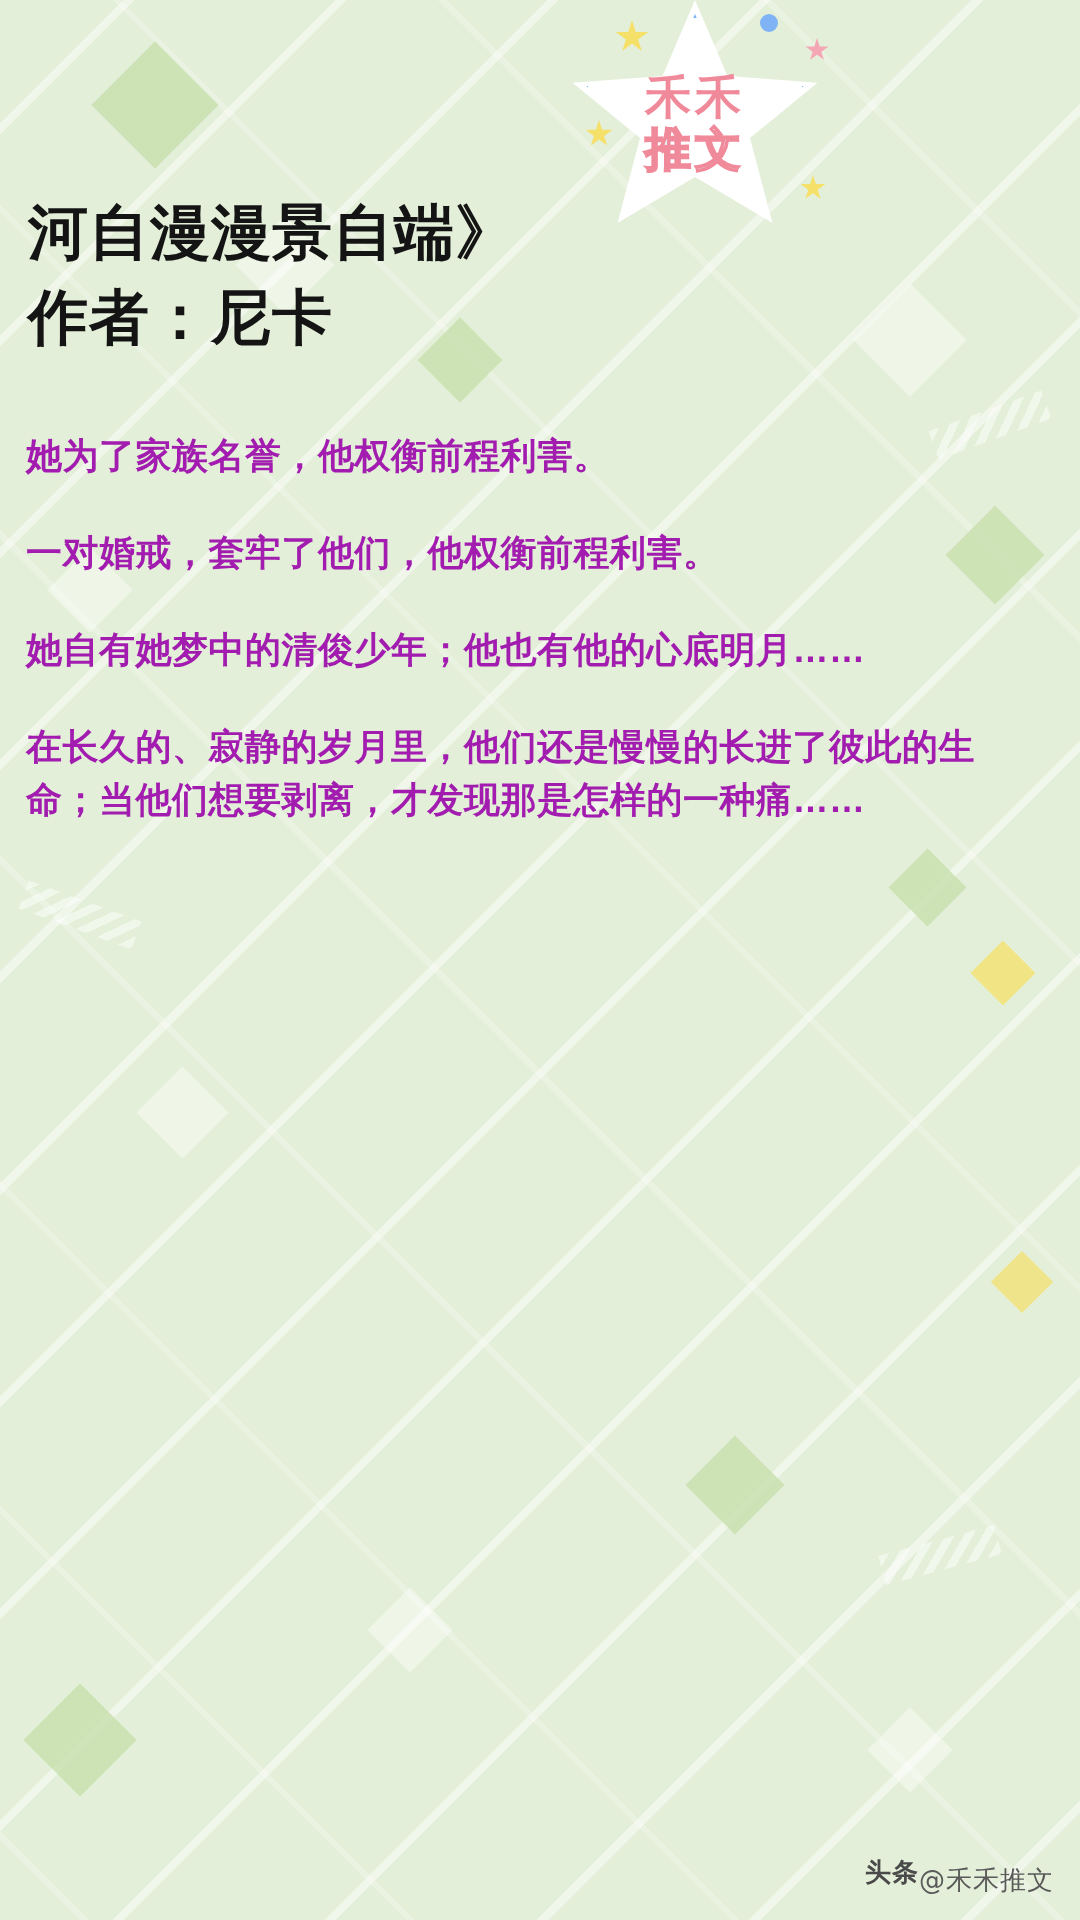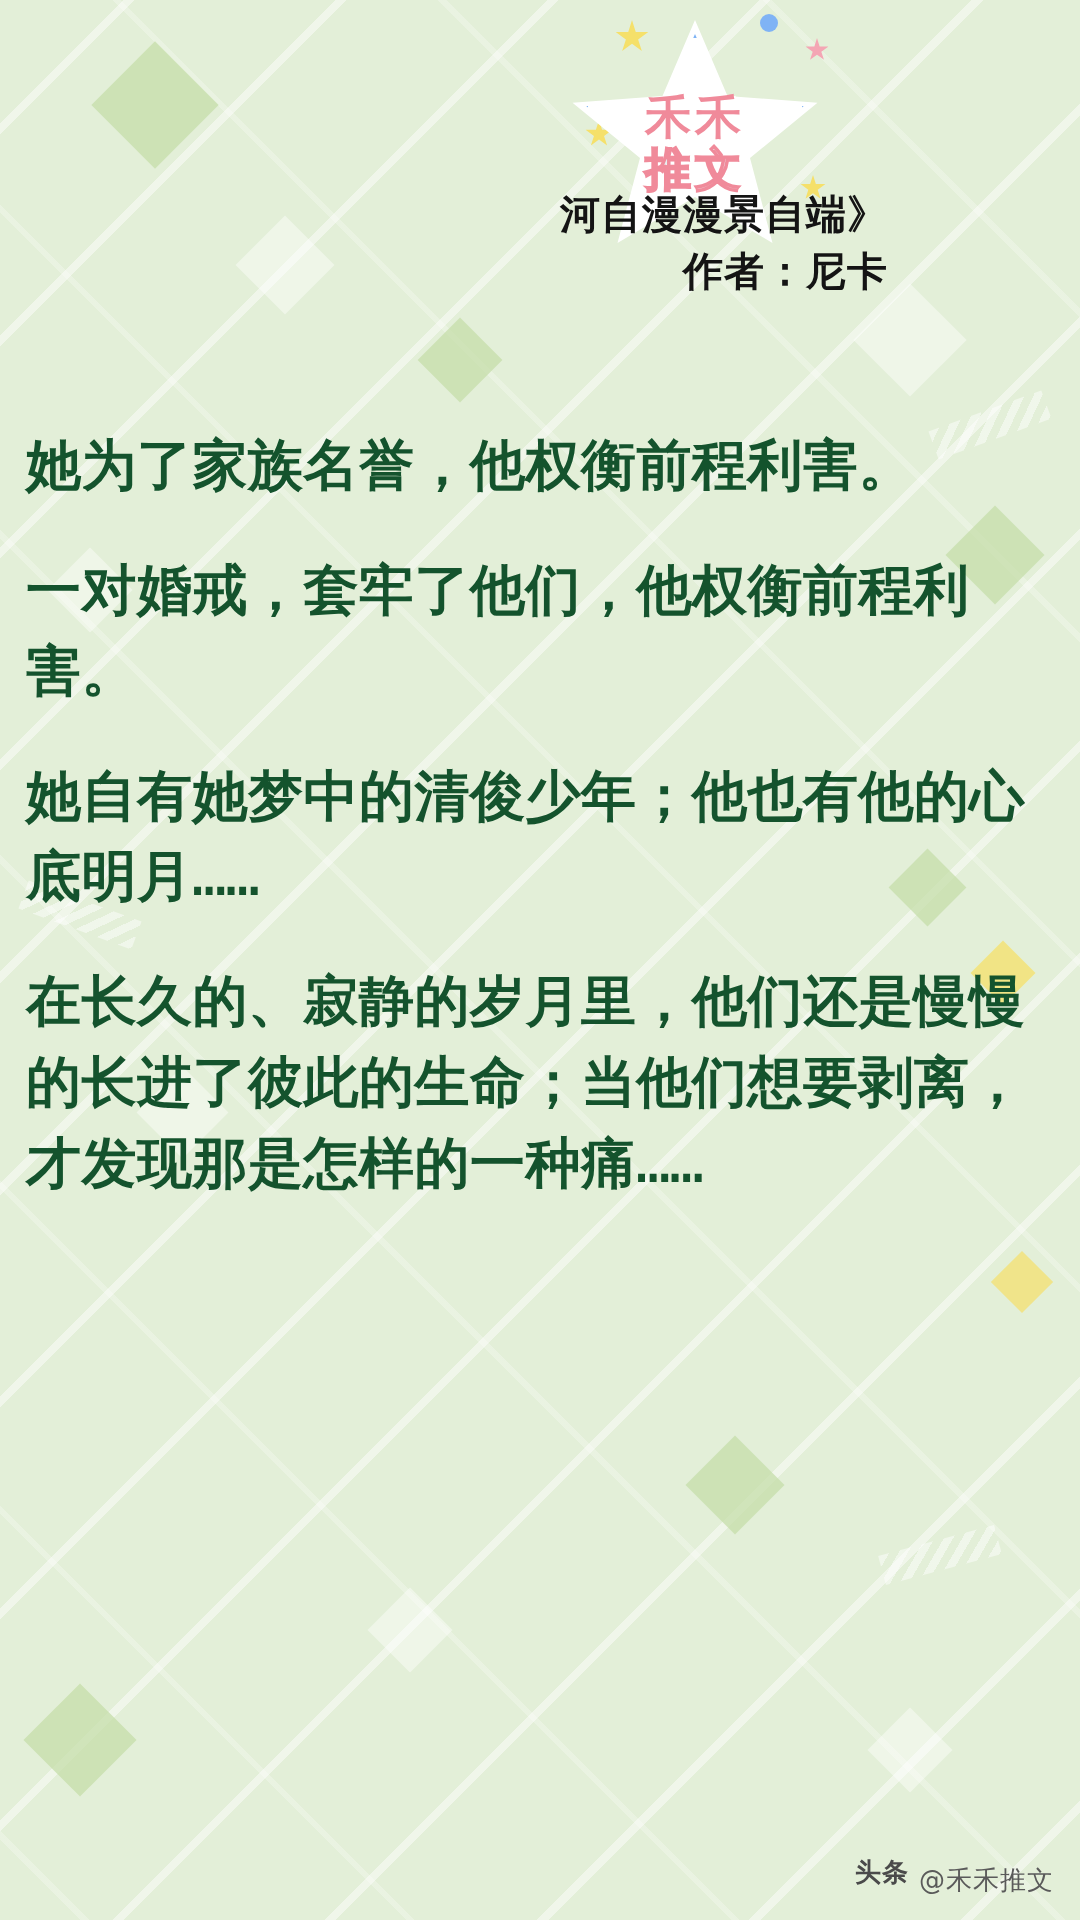--- a/index.html
+++ b/index.html
@@ -72,21 +72,21 @@
       repeating-linear-gradient(135deg, rgba(255,255,255,0.8) 0 8px, transparent 8px 16px);
     opacity: .6;
   }
   .star-shape {
     clip-path: polygon(50% 0%, 61% 35%, 98% 35%, 68% 57%, 79% 91%, 50% 70%, 21% 91%, 32% 57%, 2% 35%, 39% 35%);
   }
 
   
   .badge {
     position: absolute;
-    top: 20px;
+    top: 0;
     left: 570px;
     width: 250px;
     height: 230px;
   }
   .badge-star {
     position: absolute;
     inset: 0;
     background: #ffffff;
     clip-path: polygon(50% 0%, 63% 33%, 99% 36%, 72% 60%, 81% 97%, 50% 77%, 19% 97%, 28% 60%, 1% 36%, 37% 33%);
   }
@@ -122,55 +122,53 @@
   }
 
   
   .title-block {
     position: absolute;
     left: 28px;
     top: 190px;
     width: 860px;
   }
   .title-block .t-line {
-    font-family: Liberation Mono, monospace;
-    font-weight: 700;
-    font-size: 40px;
+    font-family: Liberation Sans, sans-serif;
+    font-weight: 700;
+    font-size: 60px;
     line-height: 1.42;
     color: #141414;
     letter-spacing: 1px;
-    text-align: right;
   }
 
   .body-block {
     position: absolute;
     left: 26px;
     top: 430px;
     width: 1020px;
   }
   .para {
-    font-family: Liberation Mono, monospace;
-    font-weight: 700;
-    font-size: 55px;
+    font-family: Liberation Sans, sans-serif;
+    font-weight: 700;
+    font-size: 36px;
     line-height: 1.47;
-    color: #14532d;
+    color: #a21caf;
     letter-spacing: 0.5px;
     margin: 0 0 44px 0;
     white-space: pre-wrap;
   }
   .para.tight { margin-bottom: 6px; }
 
   
   .footer {
     position: absolute;
     right: 26px;
     bottom: 22px;
     display: flex;
     align-items: center;
-    gap: 10px;
   }
   .tt-logo {
     display: inline-block;
     font-family: "DejaVu Sans", sans-serif;
     font-size: 26px;
     font-weight: 700;
     color: #4a4a4a;
     letter-spacing: 1px;
   }
   .footer-text {

